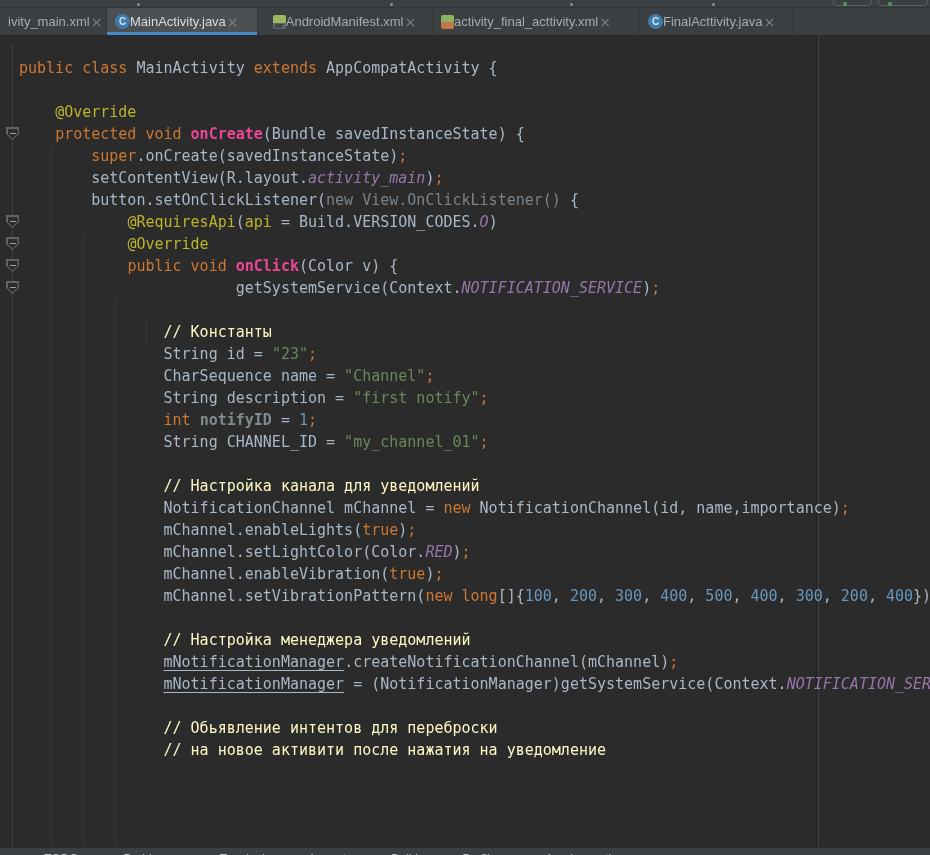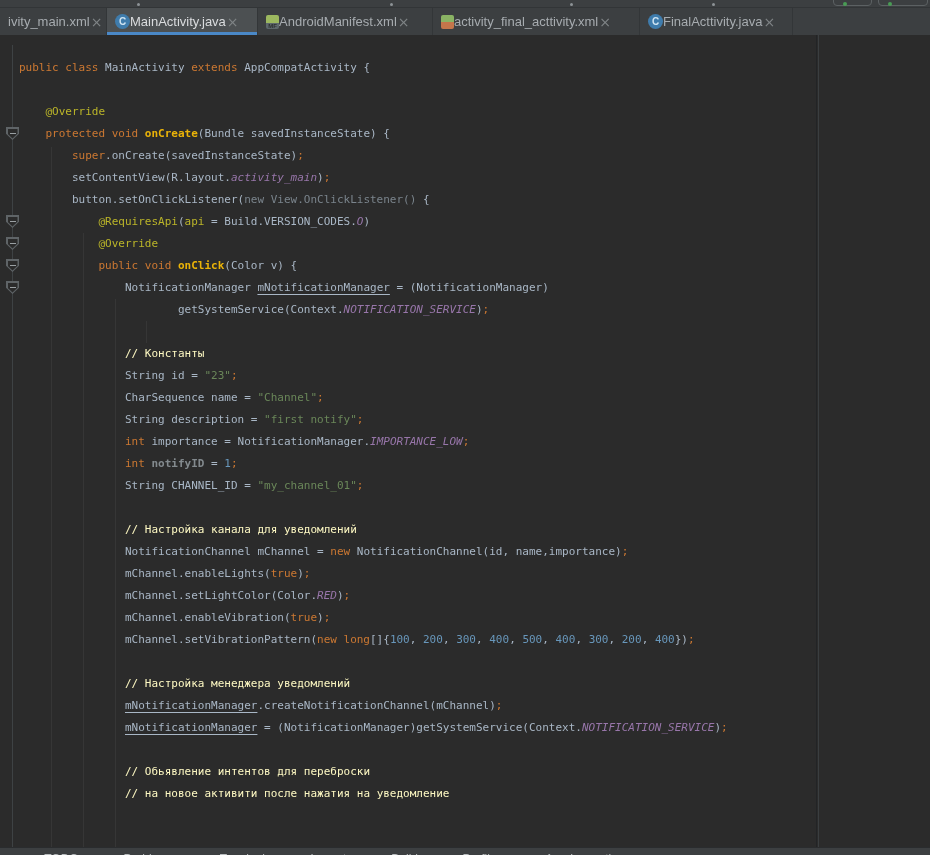--- a/index.html
+++ b/index.html
@@ -36,27 +36,27 @@
 
   
   .editor { position:absolute; left:0; top:35px; width:930px; height:812px;
             background:#2b2b2b; }
   .fold-line { position:absolute; left:12px; top:10px; bottom:0; width:1px; background:#3e4244; }
   .indent-guide { position:absolute; width:1px; background:rgba(255,255,255,0.055); }
   .margin-line-a { position:absolute; left:816px; top:0; bottom:0; width:1px; background:#222426; }
   .margin-line-b { position:absolute; left:818px; top:0; bottom:0; width:1px; background:#3a3e40; }
 
   .code { position:absolute; left:0; top:22px; width:930px;
-          font-family:"DejaVu Sans Mono", monospace; font-size:11px; }
+          font-family:"DejaVu Sans Mono", monospace; font-size:15px; }
   .line { height:22px; line-height:22px; padding-left:19px; white-space:pre; }
 
   .pl   { color:#a9b7c6; }
   .kw   { color:#cc7832; }
   .ann  { color:#bbb529; }
-  .decl { color:#eab308; font-weight:bold; }
+  .decl { color:#ec4899; font-weight:bold; }
   .str  { color:#6a8759; }
   .num  { color:#6897bb; }
   .cmt  { color:#fef9c3; }
   .sf   { color:#9876aa; font-style:italic; }
   .und  { color:#a9b7c6; text-decoration:underline; text-underline-offset:3px; }
   .grayu{ color:#838a8e;font-weight:bold; }
   .dim  { color:#7a848c; }
 
   .fold { position:absolute; left:6px; width:13px; height:13px; }
   .fold i { position:absolute; inset:0; background:#5f6467;
@@ -90,21 +90,21 @@
 <div class="tabbar">
     <div class="tab" style="width: 107px;">
       <span>ivity_main.xml</span>
       <span class="close">×</span>
     </div>
     <div class="tab selected" style="width: 151px;">
       <span class="icon-class">C</span>
       <span>MainActivity.java</span>
       <span class="close">×</span>
     </div>
-    <div class="tab" style="width: 175px;">
+    <div class="tab" style="width: 175px; justify-content: center;">
       <span class="icon-file icon-manifest">MF</span>
       <span>AndroidManifest.xml</span>
       <span class="close">×</span>
     </div>
     <div class="tab" style="width: 207px;">
       <span class="icon-file icon-layout"></span>
       <span>activity_final_acttivity.xml</span>
       <span class="close">×</span>
     </div>
     <div class="tab" style="width: 153px;">
@@ -126,28 +126,26 @@
       <div class="line"><span class="kw">public class </span><span class="pl">MainActivity </span><span class="kw">extends </span><span class="pl">AppCompatActivity {</span></div>
       <div class="line"></div>
       <div class="line"><span class="pl">    </span><span class="ann">@Override</span></div>
       <div class="line"><span class="pl">    </span><span class="kw">protected void </span><span class="decl">onCreate</span><span class="pl">(Bundle savedInstanceState) {</span></div>
       <div class="line"><span class="pl">        </span><span class="kw">super</span><span class="pl">.onCreate(savedInstanceState)</span><span class="kw">;</span></div>
       <div class="line"><span class="pl">        setContentView(R.layout.</span><span class="sf">activity_main</span><span class="pl">)</span><span class="kw">;</span></div>
       <div class="line"><span class="pl">        button.setOnClickListener(</span><span class="dim">new View.OnClickListener() </span><span class="pl">{</span></div>
       <div class="line"><span class="pl">            </span><span class="ann">@RequiresApi</span><span class="pl">(</span><span class="ann">api</span><span class="pl"> = Build.VERSION_CODES.</span><span class="sf">O</span><span class="pl">)</span></div>
       <div class="line"><span class="pl">            </span><span class="ann">@Override</span></div>
       <div class="line"><span class="pl">            </span><span class="kw">public void </span><span class="decl">onClick</span><span class="pl">(Color v) {</span></div>
-      <div class="line"><span class="pl">                NotificationManager </span><span class="und">mNotificationManager</span><span class="pl"> = (NotificationManager)</span></div>
       <div class="line"><span class="pl">                        getSystemService(Context.</span><span class="sf">NOTIFICATION_SERVICE</span><span class="pl">)</span><span class="kw">;</span></div>
       <div class="line"></div>
       <div class="line"><span class="pl">                </span><span class="cmt">// Константы</span></div>
       <div class="line"><span class="pl">                String id = </span><span class="str">"23"</span><span class="kw">;</span></div>
       <div class="line"><span class="pl">                CharSequence name = </span><span class="str">"Channel"</span><span class="kw">;</span></div>
       <div class="line"><span class="pl">                String description = </span><span class="str">"first notify"</span><span class="kw">;</span></div>
-      <div class="line"><span class="pl">                </span><span class="kw">int</span><span class="pl"> importance = NotificationManager.</span><span class="sf">IMPORTANCE_LOW</span><span class="kw">;</span></div>
       <div class="line"><span class="pl">                </span><span class="kw">int</span><span class="pl"> </span><span class="grayu">notifyID</span><span class="pl"> = </span><span class="num">1</span><span class="kw">;</span></div>
       <div class="line"><span class="pl">                String CHANNEL_ID = </span><span class="str">"my_channel_01"</span><span class="kw">;</span></div>
       <div class="line"></div>
       <div class="line"><span class="pl">                </span><span class="cmt">// Настройка канала для уведомлений</span></div>
       <div class="line"><span class="pl">                NotificationChannel mChannel = </span><span class="kw">new </span><span class="pl">NotificationChannel(id, name,importance)</span><span class="kw">;</span></div>
       <div class="line"><span class="pl">                mChannel.enableLights(</span><span class="kw">true</span><span class="pl">)</span><span class="kw">;</span></div>
       <div class="line"><span class="pl">                mChannel.setLightColor(Color.</span><span class="sf">RED</span><span class="pl">)</span><span class="kw">;</span></div>
       <div class="line"><span class="pl">                mChannel.enableVibration(</span><span class="kw">true</span><span class="pl">)</span><span class="kw">;</span></div>
       <div class="line"><span class="pl">                mChannel.setVibrationPattern(</span><span class="kw">new long</span><span class="pl">[]{</span><span class="num">100</span><span class="pl">, </span><span class="num">200</span><span class="pl">, </span><span class="num">300</span><span class="pl">, </span><span class="num">400</span><span class="pl">, </span><span class="num">500</span><span class="pl">, </span><span class="num">400</span><span class="pl">, </span><span class="num">300</span><span class="pl">, </span><span class="num">200</span><span class="pl">, </span><span class="num">400</span><span class="pl">})</span><span class="kw">;</span></div>
       <div class="line"></div>

